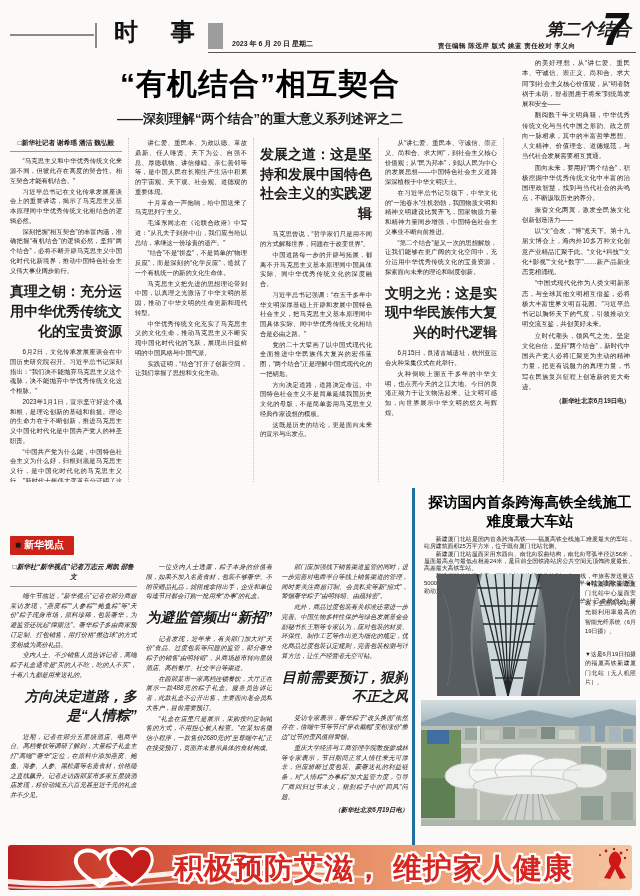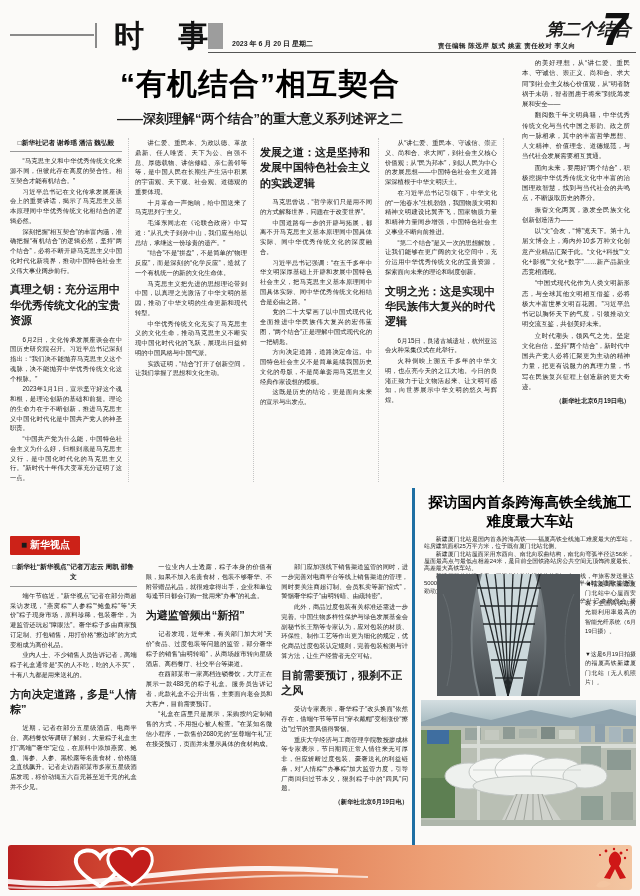--- a/index.html
+++ b/index.html
@@ -2,50 +2,50 @@
 <html><head>
 <meta charset="utf-8">
 <style>
   html,body{margin:0;padding:0;}
   body{width:640px;height:896px;background:#efedea;font-family:"Liberation Sans",sans-serif;}
   .page{position:relative;width:640px;height:896px;background:#fbfaf8;color:#1c1c1c;overflow:hidden;}
 
   
   .h-line1{position:absolute;left:10px;top:34px;width:84px;height:2px;background:#8a8a8a;}
   .h-tick{position:absolute;left:95px;top:23px;width:2px;height:25px;background:#8a8a8a;}
-  .h-title{position:absolute;left:114px;top:16px;font-size:30px;font-weight:900;letter-spacing:13px;color:#111;}
+  .h-title{position:absolute;left:114px;top:16px;font-size:24px;font-weight:900;letter-spacing:13px;color:#111;}
   .h-block{position:absolute;left:208px;top:23px;width:15px;height:26px;background:#9d9d9d;}
   .h-date{position:absolute;left:232px;top:39px;font-size:7px;font-weight:bold;}
   .h-rule{position:absolute;left:208px;top:52px;width:428px;height:1px;background:#555;}
   .h-staff{position:absolute;left:438px;top:42px;font-size:6.5px;font-weight:bold;letter-spacing:.5px;}
   .h-logo{position:absolute;left:546px;top:18px;font-size:17px;font-weight:900;font-style:italic;font-family:"Liberation Serif",serif;}
   .h-pagenum{position:absolute;left:602px;top:2px;font-size:46px;font-weight:900;font-style:italic;color:#111;}
 
   
   .m-wrap{position:absolute;left:10px;top:58px;width:620px;height:424px;}
   .m-left{position:absolute;left:0;top:0;width:500px;height:424px;}
   .m-headline{position:absolute;left:0;top:6px;width:500px;text-align:center;font-size:30px;font-weight:900;letter-spacing:1px;color:#000;}
   .m-subtitle{position:absolute;left:0;top:52px;width:500px;text-align:center;font-size:13px;font-weight:bold;color:#222;}
   .m-cols{position:absolute;left:0;top:80px;width:500px;height:344px;display:flex;}
   .mcol{width:25%;box-sizing:border-box;padding:0 6px 0 0;margin-right:6px;border-right:1px dotted #c5c5c5;overflow:hidden;font-size:6.3px;line-height:1.55;text-align:justify;}
   .m-right{position:absolute;left:512px;top:0;width:108px;height:424px;overflow:hidden;font-size:6.4px;line-height:1.6;text-align:justify;}
 
   .blk{margin:0 0 1px 0;}
   .blk-p{text-indent:2em;}
-  .blk-h{font-weight:bold;text-align:left;font-size:11px;line-height:1.4;margin:7px 0 6px;text-indent:0;}
+  .blk-h{font-weight:bold;text-align:right;font-size:14px;line-height:1.4;margin:7px 0 6px;text-indent:0;}
   .blk-by{font-weight:bold;font-size:6.7px;text-align:center;border-bottom:1px solid #999;padding-bottom:3px;margin-bottom:4px;text-indent:0;}
   .blk-end{text-align:right;font-weight:bold;text-indent:0;margin-top:4px;}
 
   
   .z-wrap{position:absolute;left:10px;top:488px;width:398px;height:366px;}
   .z-headline{position:absolute;left:0;top:2px;width:398px;text-align:center;font-family:"Liberation Serif",serif;font-weight:900;font-size:27px;color:#000;}
-  .z-label{position:absolute;left:0;top:48px;background:#cc2218;color:#fff;font-weight:bold;font-size:10px;padding:2px 10px 3px 11px;border-radius:1px;}
+  .z-label{position:absolute;left:0;top:48px;background:#cc2218;color:#fff;font-weight:bold;font-size:10px;padding:2px 10px 3px 5px;border-radius:1px;}
   .z-label .sq{color:#1a1a1a;margin-right:3px;}
   .z-cols{position:absolute;left:0;top:74px;width:398px;height:288px;display:flex;}
-  .zcol{width:33.33%;box-sizing:border-box;margin-right:9px;overflow:hidden;font-size:6.3px;line-height:1.55;text-align:justify;}
+  .zcol{width:33.33%;box-sizing:border-box;margin-right:9px;overflow:hidden;font-size:6.3px;line-height:1.55;text-align:justify;font-style:italic;}
   .zcol:last-child{margin-right:0;}
 
   
   .s-wrap{position:absolute;left:412px;top:488px;width:224px;height:366px;border-left:3px solid #1e6fa3;box-sizing:border-box;padding:3px 0 0 9px;}
   .s-headline{font-size:14.5px;font-weight:900;text-align:center;margin:2px 0 5px;color:#000;}
   .s-body{font-size:5.9px;line-height:1.2;text-align:justify;width:210px;overflow:hidden;}
   .s-body .blk-p{margin-bottom:1px;}
   .s-credit{text-align:right;font-style:italic;font-size:5.8px;letter-spacing:1px;margin-top:1px;}
   .photo1{position:absolute;left:437px;top:574px;width:143px;height:122px;background:#3a3f42;}
   .caps{position:absolute;left:585px;top:580px;width:51px;font-size:5.9px;line-height:1.6;text-align:justify;}
@@ -280,15 +280,16 @@
           <circle cx="606" cy="4" r="1.2" fill="#c11"></circle>
         <circle cx="613" cy="8" r="1.5" fill="#c11"></circle>
           <circle cx="619" cy="5" r="1.1" fill="#c11"></circle>
         <circle cx="592" cy="10" r="1.1" fill="#c11"></circle>
           <circle cx="617" cy="13" r="1.2" fill="#c11"></circle>
         <path d="M604,8 C600,12 600,17 603,21 L596,33 L602,34 L607,24 L612,34 L618,33 L611,21 C614,17 614,12 610,8 C608,6 606,6 604,8 Z" fill="#cf1717"></path>
         <path d="M588,41 C592,33 600,36 603,39 C600,42 592,44 588,41 Z" fill="#f4c5a0"></path>
         <path d="M626,41 C622,33 614,36 611,39 C614,42 622,44 626,41 Z" fill="#f4c5a0"></path>
       </g>
     </svg>
+    <div class="banner-text">积极预防艾滋， 维护家人健康</div>
   </div>
 
 </div>
 
 </body></html>

